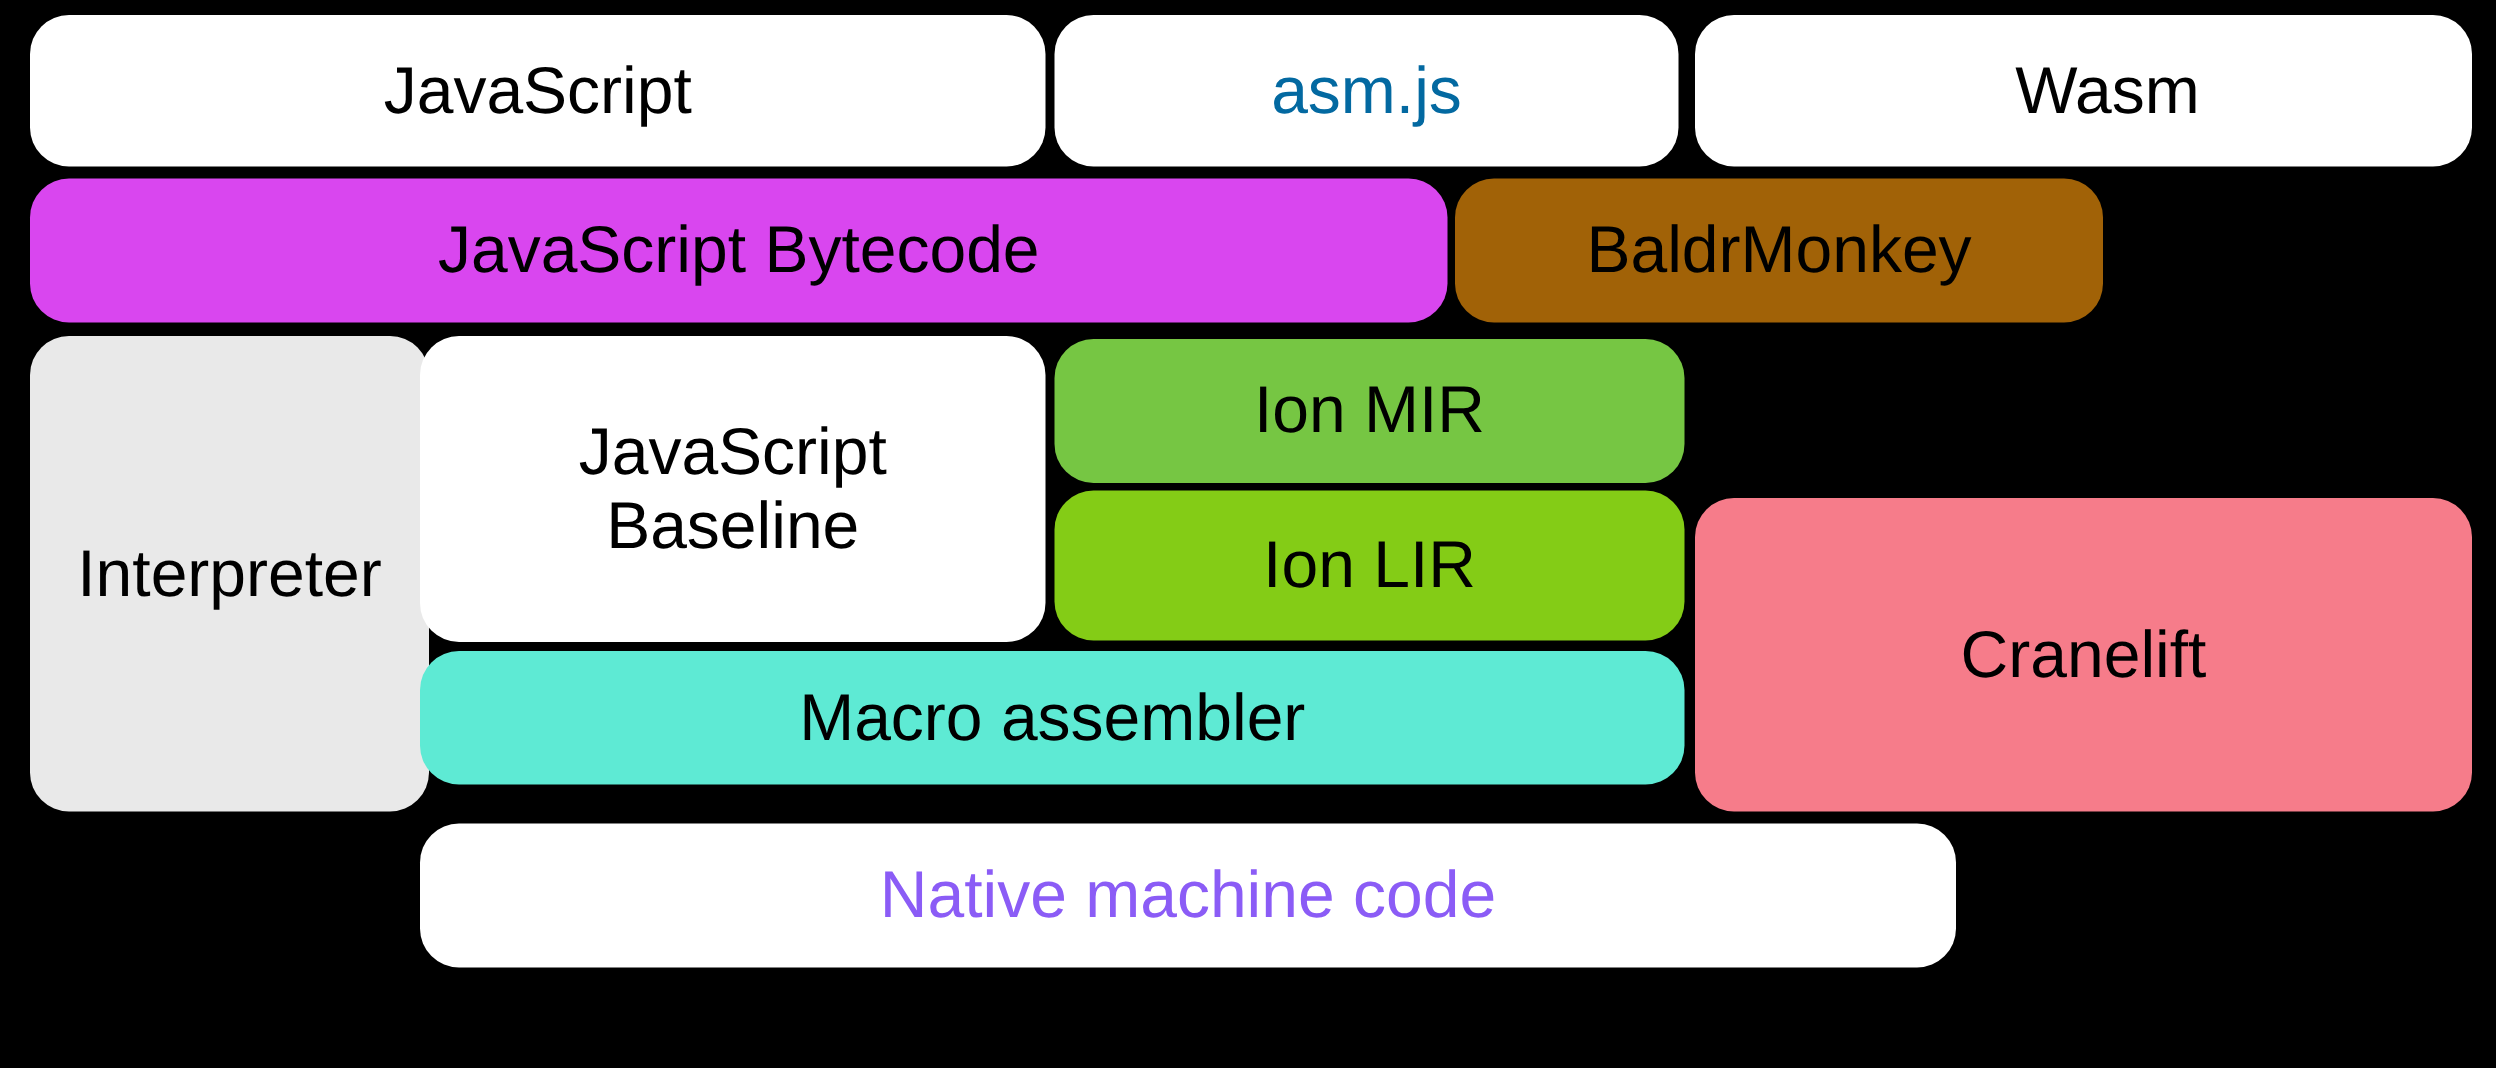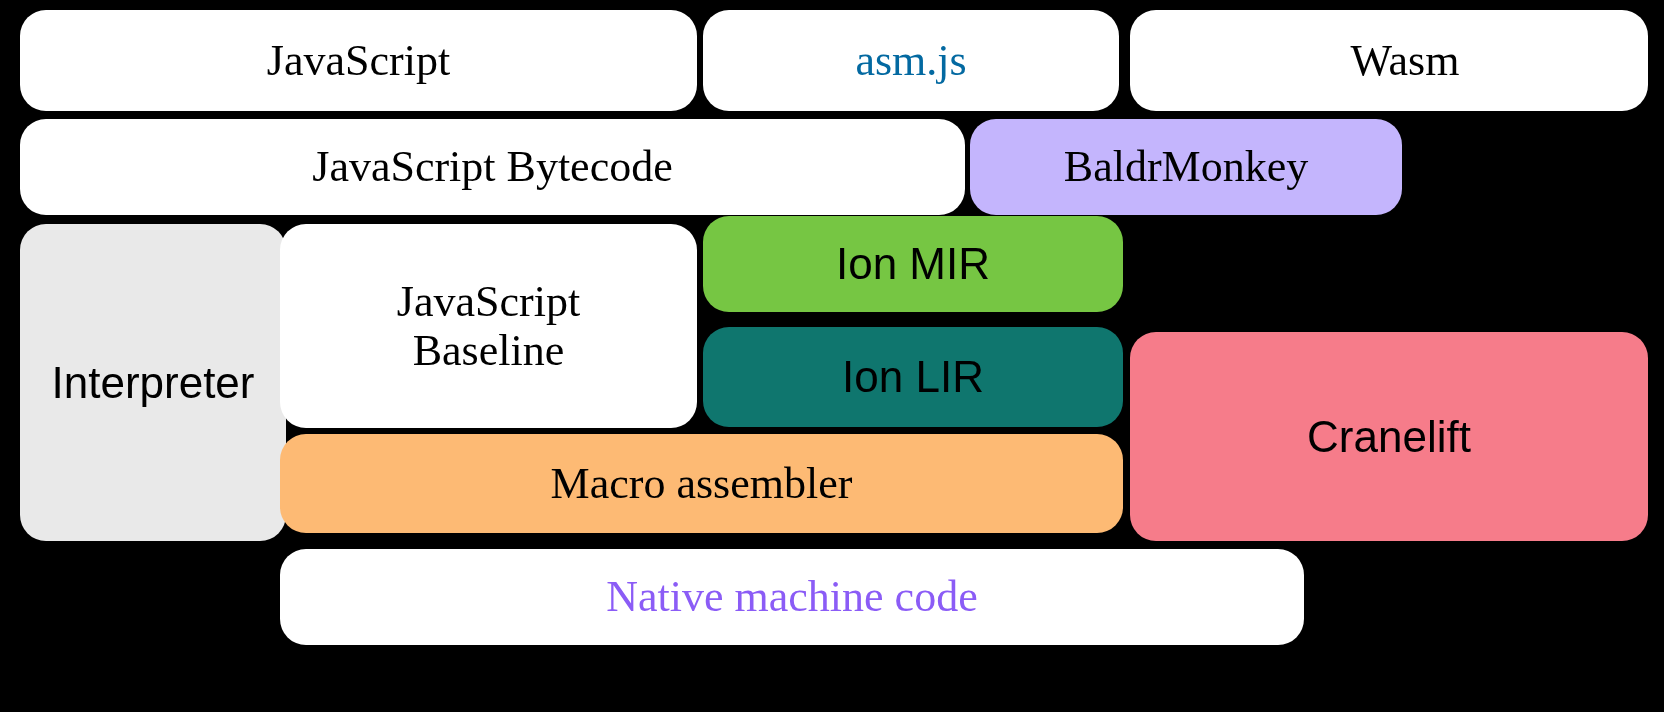--- a/index.html
+++ b/index.html
@@ -26,21 +26,21 @@
     border-radius: 26px;
     color: #000000;
     font-size: 44px;
     font-weight: 400;
     line-height: 1.12;
     letter-spacing: 0px;
     white-space: pre-line;
     background: #ffffff;
     user-select: none;
   }
-  .node.fill-white  { background: #ffffff; font-family: Liberation Serif, serif; }
+  .node.fill-white  { background: #ffffff; }
   .node.fill-gray   { background: #e9e9e9; }
   .node.fill-green  { background: #76c643; }
   .node.fill-pink   { background: #f67c8a; text-align: right; }
   .node .lbl {
     display: block;
     padding: 0 10px;
     white-space: pre-line;
   }
 </style>
 </head>
@@ -51,45 +51,45 @@
   <div class="node fill-white" style="left: 20px; top: 10px; width: 677px; height: 101px; background: rgb(255, 255, 255); color: rgb(0, 0, 0);">
     <span class="lbl">JavaScript</span>
   </div>
   <div class="node fill-white" style="left: 703px; top: 10px; width: 416px; height: 101px; background: rgb(255, 255, 255); color: #0369a1;">
     <span class="lbl">asm.js</span>
   </div>
   <div class="node fill-white" style="left: 1130px; top: 10px; width: 518px; height: 101px; background: rgb(255, 255, 255); color: rgb(0, 0, 0); padding-left: 32px;">
     <span class="lbl">Wasm</span>
   </div>
 
-  <div class="node fill-white" style="left: 20px; top: 119px; width: 945px; height: 96px; background: #ffffff; color: rgb(0, 0, 0);">
+  <div class="node fill-white" style="left: 20px; top: 119px; width: 945px; height: 96px; background: #d946ef; color: rgb(0, 0, 0);">
     <span class="lbl">JavaScript Bytecode</span>
   </div>
-  <div class="node fill-white" style="left: 970px; top: 119px; width: 432px; height: 96px; background: #c4b5fd; color: rgb(0, 0, 0);">
+  <div class="node fill-white" style="left: 970px; top: 119px; width: 432px; height: 96px; background: #a16207; color: rgb(0, 0, 0);">
     <span class="lbl">BaldrMonkey</span>
   </div>
 
   <div class="node fill-gray" style="left: 20px; top: 224px; width: 266px; height: 317px; background: rgb(233, 233, 233); color: rgb(0, 0, 0);">
     <span class="lbl">Interpreter</span>
   </div>
   <div class="node fill-white" style="left: 280px; top: 224px; width: 417px; height: 204px; background: rgb(255, 255, 255); color: rgb(0, 0, 0);">
     <span class="lbl">JavaScript
 Baseline</span>
   </div>
-  <div class="node fill-green" style="left: 703px; top: 216px; width: 420px; height: 96px; background: rgb(118, 198, 67); color: rgb(0, 0, 0);">
+  <div class="node fill-green" style="left: 703px; top: 226px; width: 420px; height: 96px; background: rgb(118, 198, 67); color: rgb(0, 0, 0);">
     <span class="lbl">Ion MIR</span>
   </div>
-  <div class="node fill-green" style="left: 703px; top: 327px; width: 420px; height: 100px; background: #0f766e; color: rgb(0, 0, 0);">
+  <div class="node fill-green" style="left: 703px; top: 327px; width: 420px; height: 100px; background: #84cc16; color: rgb(0, 0, 0);">
     <span class="lbl">Ion LIR</span>
   </div>
   <div class="node fill-pink" style="left: 1130px; top: 332px; width: 518px; height: 209px; background: rgb(246, 124, 138); color: rgb(0, 0, 0);">
     <span class="lbl">Cranelift</span>
   </div>
 
-  <div class="node fill-white" style="left: 280px; top: 434px; width: 843px; height: 99px; background: #fdba74; color: rgb(0, 0, 0);">
+  <div class="node fill-white" style="left: 280px; top: 434px; width: 843px; height: 89px; background: #5eead4; color: rgb(0, 0, 0);">
     <span class="lbl">Macro assembler</span>
   </div>
 
   <div class="node fill-white" style="left: 280px; top: 549px; width: 1024px; height: 96px; background: rgb(255, 255, 255); color: #8b5cf6;">
     <span class="lbl">Native machine code</span>
   </div>
 
 </div>
 
 </body></html>

